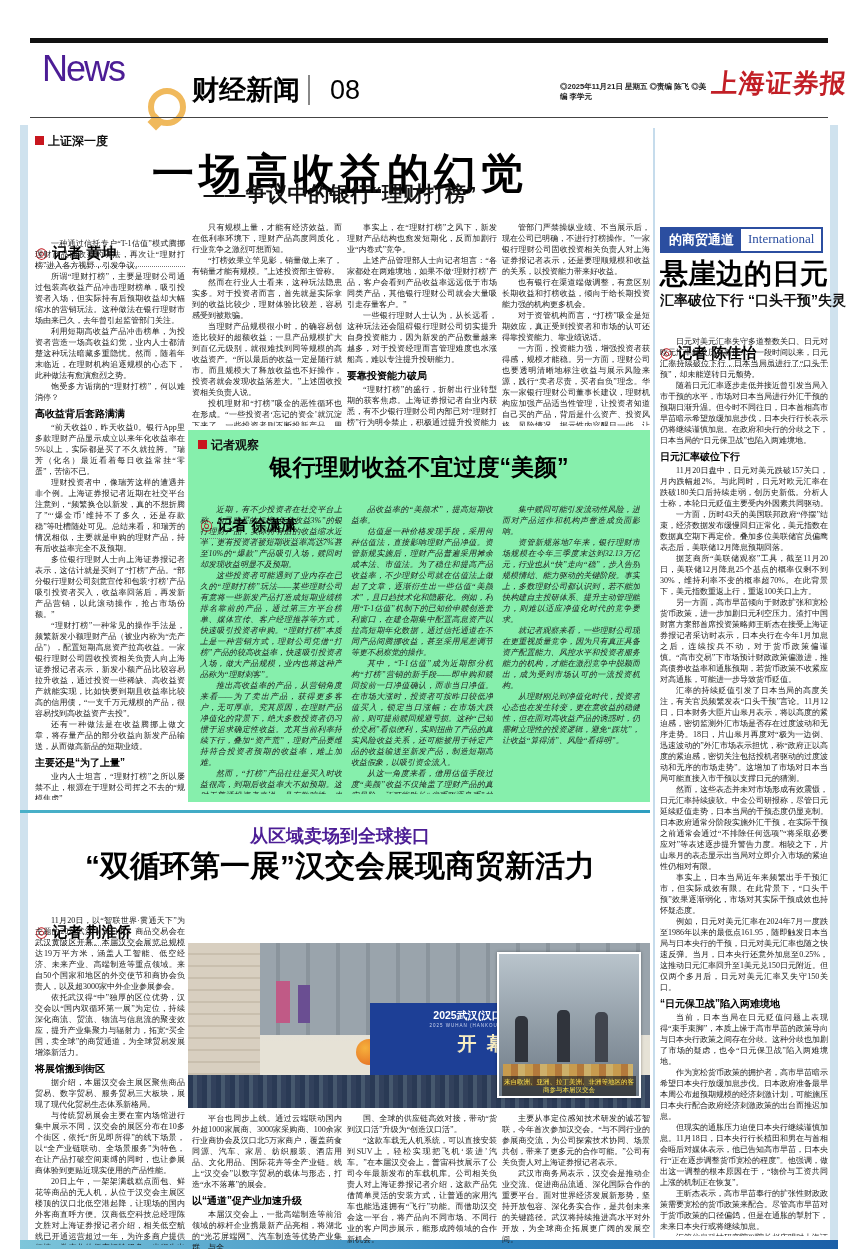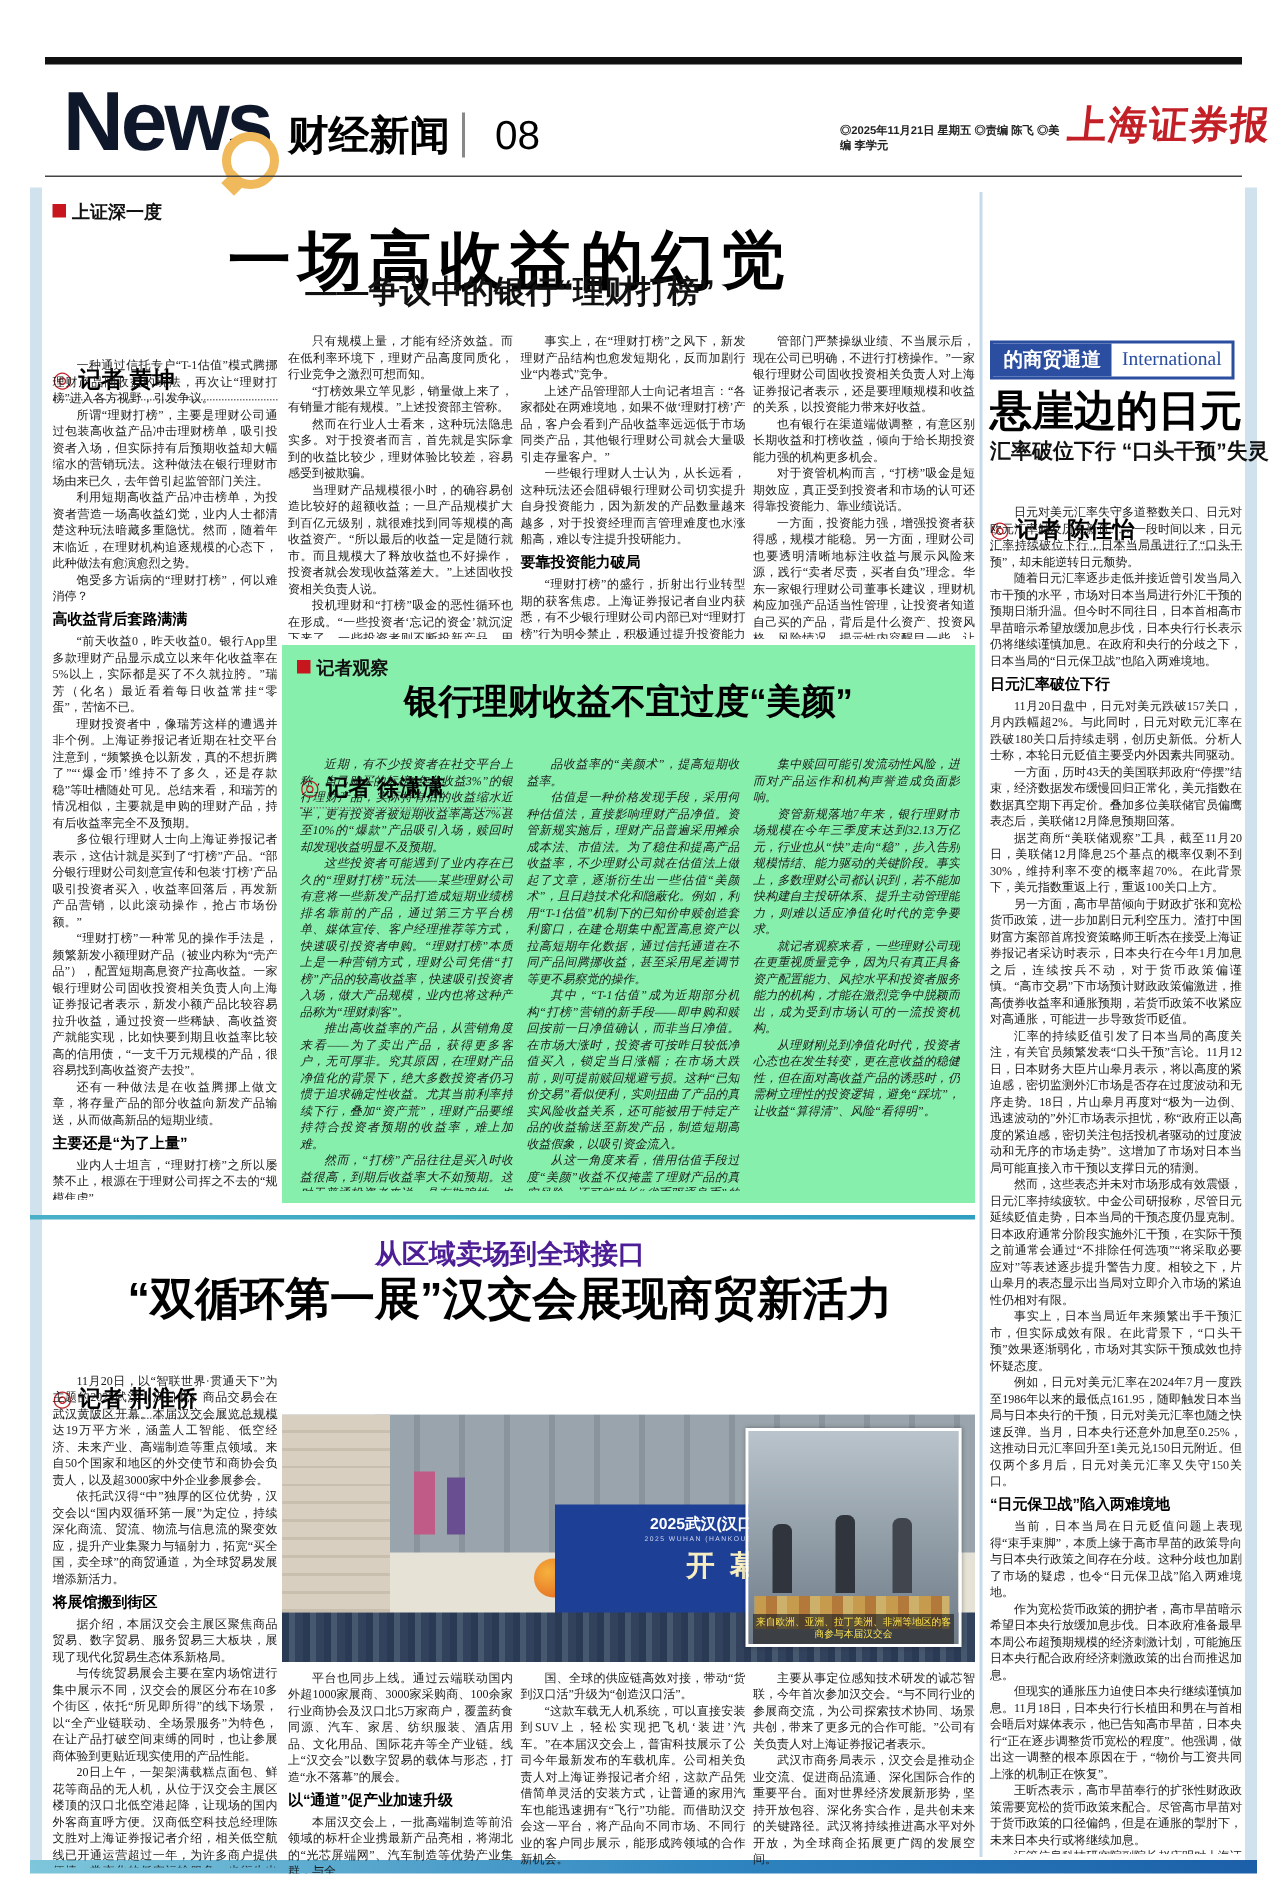--- a/index.html
+++ b/index.html
@@ -7,22 +7,22 @@
          font-family:"Liberation Sans",sans-serif;color:#111;}
   
   .frame-strip{position:absolute;background:#cfe2ee;}
   #frame-left{left:20px;top:125px;width:8px;height:1115px;}
   #frame-right{left:830px;top:125px;width:8px;height:1115px;}
   #bottom-bar{position:absolute;left:20px;top:1240px;width:818px;height:9px;
               background:linear-gradient(90deg,#7ec6da,#2f86c0 55%,#1b5fa8);}
   
   #top-rule{position:absolute;left:30px;top:38px;width:798px;height:5px;background:#111;}
   #header-hairline{position:absolute;left:30px;top:117px;width:798px;height:1px;background:#444;}
-  #news-logo{position:absolute;left:42px;top:48px;font-size:56px;font-weight:700;
-             color:#0f172a;letter-spacing:-2px;font-family:"Liberation Sans",sans-serif;}
+  #news-logo{position:absolute;left:42px;top:48px;font-size:36px;font-weight:400;
+             color:#4c1d95;letter-spacing:-2px;font-family:"Liberation Sans",sans-serif;}
   #bubble{position:absolute;left:148px;top:88px;width:26px;height:26px;border:6px solid #f0b95c;
           border-radius:50%;background:#fff;}
   #bubble:after{content:"";position:absolute;left:-4px;top:22px;width:12px;height:12px;
           background:#f0b95c;transform:rotate(45deg);}
   #section-label{position:absolute;left:192px;top:72px;font-size:27px;font-weight:bold;color:#000;}
   #section-label .pgno{font-weight:normal;border-left:2px solid #888;padding-left:20px;margin-left:8px;}
   #header-meta{position:absolute;left:560px;top:82px;width:150px;font-size:7.5px;color:#222;
                font-weight:bold;line-height:10px;}
   #paper-logo{position:absolute;left:712px;top:66px;font-size:26px;font-weight:900;color:#c21f26;
               font-family:"Liberation Serif",serif;transform:skewX(-6deg);letter-spacing:1px;}

